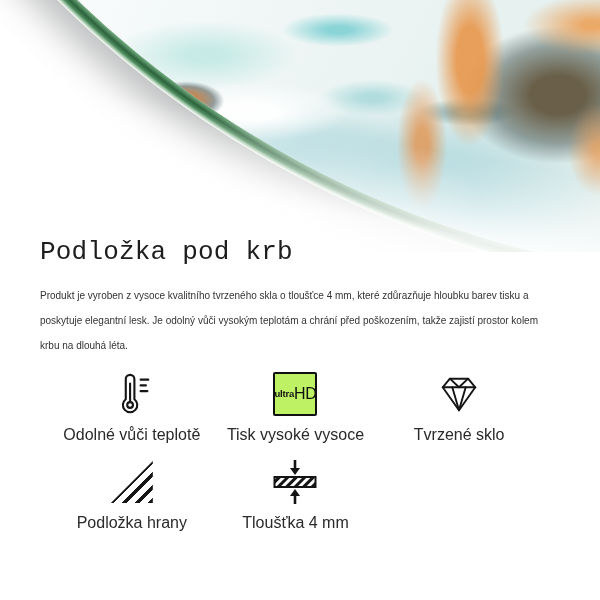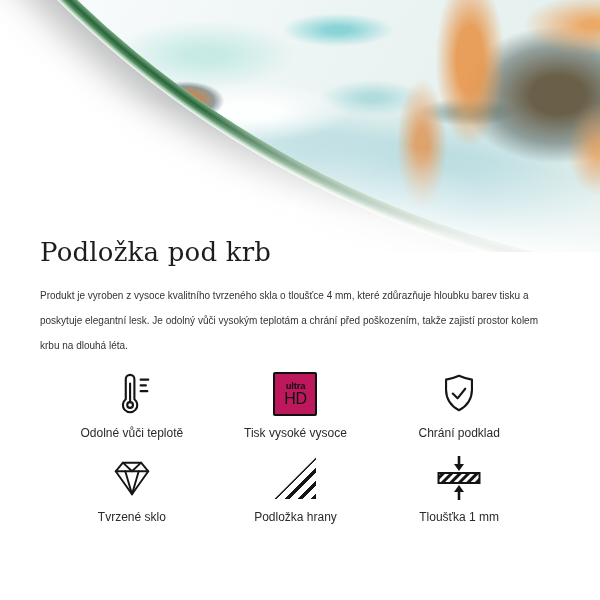--- a/index.html
+++ b/index.html
@@ -54,38 +54,38 @@
   }
   .sparkle::before{left:-4px;right:-4px;top:50%;height:2px;margin-top:-1px;}
   .sparkle::after{top:-4px;bottom:-4px;left:50%;width:2px;margin-left:-1px;
     background:linear-gradient(180deg,rgba(255,255,255,0),#fff 35%,#fff 65%,rgba(255,255,255,0));}
   
   .content{position:relative;margin-top:-16px;padding:0 40px;}
   .page-title{
     margin:0;font-family:"DejaVu Serif","Liberation Serif",serif;
     font-weight:400;font-size:26px;line-height:33px;color:#1d1d1d;letter-spacing:0.2px;
   }
-  .page-title span{display:block;}
+  .page-title span{display:block;font-family:Liberation Mono, monospace;}
   .product-description{
     margin:14px 0 0;max-width:556px;
     font-size:10px;line-height:25px;color:#333;
   }
   
   .features{
     margin:12px 19px 0 10px;
     display:grid;grid-template-columns:repeat(3,1fr);row-gap:14px;
   }
   .feature{display:flex;flex-direction:column;align-items:center;}
   .icon-box{height:48px;display:flex;align-items:center;justify-content:center;}
-  .feature-label{margin-top:8px;font-size:12px;color:#2a2a2a;white-space:nowrap;}
+  .feature-label{margin-top:8px;font-size:16px;color:#2a2a2a;white-space:nowrap;}
   svg.ic{display:block;}
   .uhd-box{
     width:40px;height:40px;border:2.5px solid #101010;border-radius:2px;
-    display:flex;flex-direction:column;align-items:center;justify-content:center;
-    color:#101010;background:#be185d;
+    display:flex;flex-direction:row;align-items:center;justify-content:center;
+    color:#101010;background:#bef264;
   }
   .uhd-top{font-size:9.5px;font-weight:700;line-height:10px;letter-spacing:-0.2px;}
   .uhd-bottom{font-size:16px;font-weight:400;line-height:16px;letter-spacing:-0.3px;}
   .bevel-tri{
     width:42px;height:42px;
     background:repeating-linear-gradient(135deg,#161616 0 3.8px,rgba(0,0,0,0) 3.8px 9.2px);
     clip-path:polygon(0 100%, 100% 0, 100% 100%);
   }
 </style>
 </head>
@@ -124,29 +124,20 @@
     <div class="feature">
       <div class="icon-box">
         <div class="uhd-box">
           <span class="uhd-top">ultra</span>
           <span class="uhd-bottom">HD</span>
         </div>
       </div>
       <div class="feature-label">Tisk vysoké vysoce</div>
     </div>
 
-    <div class="feature">
-      <div class="icon-box">
-        <svg class="ic" width="46" height="48" viewBox="0 0 48 48" fill="none" stroke="#151515" stroke-width="2.2" stroke-linecap="round" stroke-linejoin="round">
-          <path d="M24 5 C28 6.8 33 8.3 37.5 9 V19.5 C37.5 29.5 32 36.6 24 41 C16 36.6 10.5 29.5 10.5 19.5 V9 C15 8.3 20 6.8 24 5 Z"></path>
-          <path d="M17.5 23.5 L22.5 28.5 L30.5 18.5"></path>
-        </svg>
-      </div>
-      <div class="feature-label">Chrání podklad</div>
-    </div>
 
     <div class="feature">
       <div class="icon-box">
         <svg class="ic" width="46" height="48" viewBox="0 0 48 48" fill="none" stroke="#151515" stroke-width="2" stroke-linecap="round" stroke-linejoin="round">
           <path d="M14.5 8 H33.5 L41 17 L24 41 L7 17 Z"></path>
           <line x1="7" y1="17" x2="41" y2="17"></line>
           <path d="M14.5 8 L24 17 L33.5 8"></path>
           <line x1="17" y1="17" x2="24" y2="41"></line>
           <line x1="31" y1="17" x2="24" y2="41"></line>
         </svg>
@@ -169,17 +160,17 @@
               <rect x="0" y="0" width="3" height="6" fill="#141414"></rect>
             </pattern>
           </defs>
           <rect x="3.5" y="19" width="41" height="10" fill="url(#hx)" stroke="#141414" stroke-width="2"></rect>
           <line x1="24" y1="2" x2="24" y2="11" stroke="#141414" stroke-width="2.6"></line>
           <polygon points="24,17 19,10 29,10" fill="#141414"></polygon>
           <line x1="24" y1="46" x2="24" y2="37" stroke="#141414" stroke-width="2.6"></line>
           <polygon points="24,31 19,38 29,38" fill="#141414"></polygon>
         </svg>
       </div>
-      <div class="feature-label">Tloušťka 1 mm</div>
+      <div class="feature-label">Tloušťka 4 mm</div>
     </div>
 
   </div>
 </div>
 
 </body></html>

